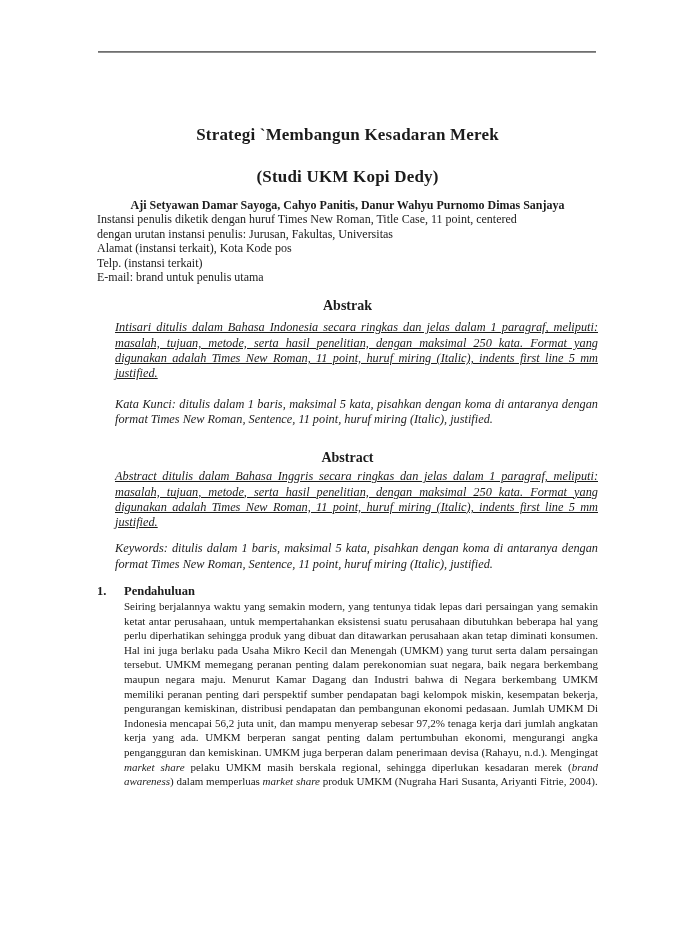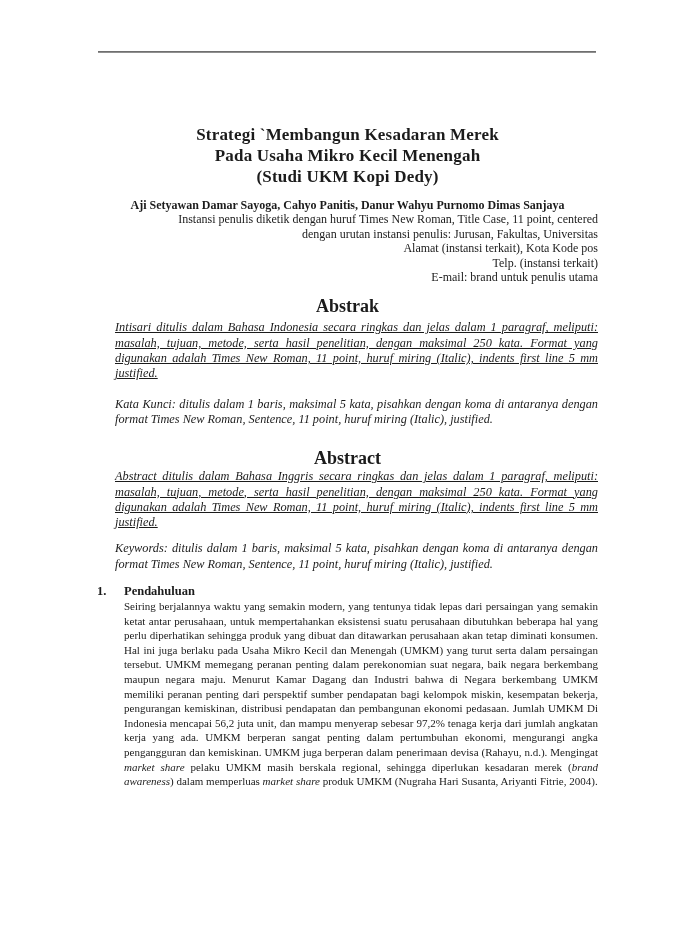--- a/index.html
+++ b/index.html
@@ -39,25 +39,25 @@
   .authors {
     margin-top: 11px;
     font-size: 12px;
     font-weight: bold;
     line-height: 14.4px;
     text-align: center;
   }
   .affil-line {
     font-size: 12px;
     line-height: 14.4px;
-    text-align: right;
+    text-align: left;
   }
   .abs-heading {
     margin-top: 14px;
-    font-size: 18px;
+    font-size: 14px;
     font-weight: bold;
     line-height: 16px;
     text-align: center;
   }
   .abs-heading.second {
     margin-top: 23px;
   }
   .abs-body {
     margin: 6px 0 0 18px;
     font-size: 12.3px;
@@ -104,21 +104,21 @@
 </style>
 </head>
 <body>
 
 <div class="page">
 
   <div class="top-rule"></div>
 
   <h1 class="title">
     <span>Strategi `Membangun Kesadaran Merek</span><br>
-    <span>Pada Usaha Mikro Kecil Menengah</span><br>
+    <br>
     <span>(Studi UKM Kopi Dedy)</span>
   </h1>
 
   <div class="authors">Aji Setyawan Damar Sayoga, Cahyo Panitis, Danur Wahyu Purnomo Dimas Sanjaya</div>
 
   <div>
     <div class="affil-line">Instansi penulis diketik dengan huruf Times New Roman, Title Case, 11 point, centered</div>
     <div class="affil-line">dengan urutan instansi penulis: Jurusan, Fakultas, Universitas</div>
     <div class="affil-line">Alamat (instansi terkait), Kota Kode pos</div>
     <div class="affil-line">Telp. (instansi terkait)</div>

